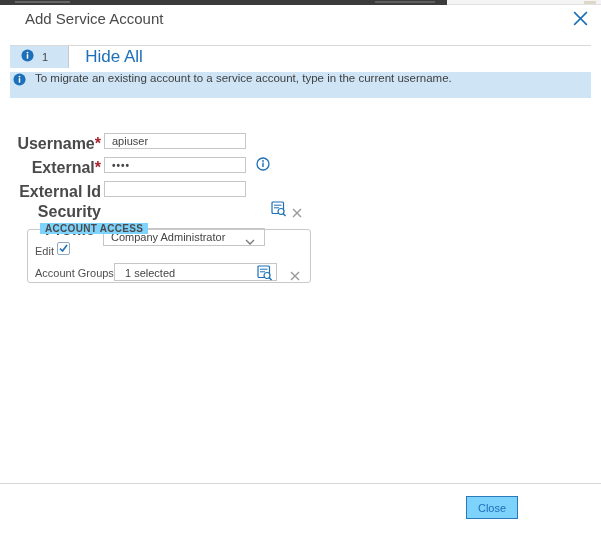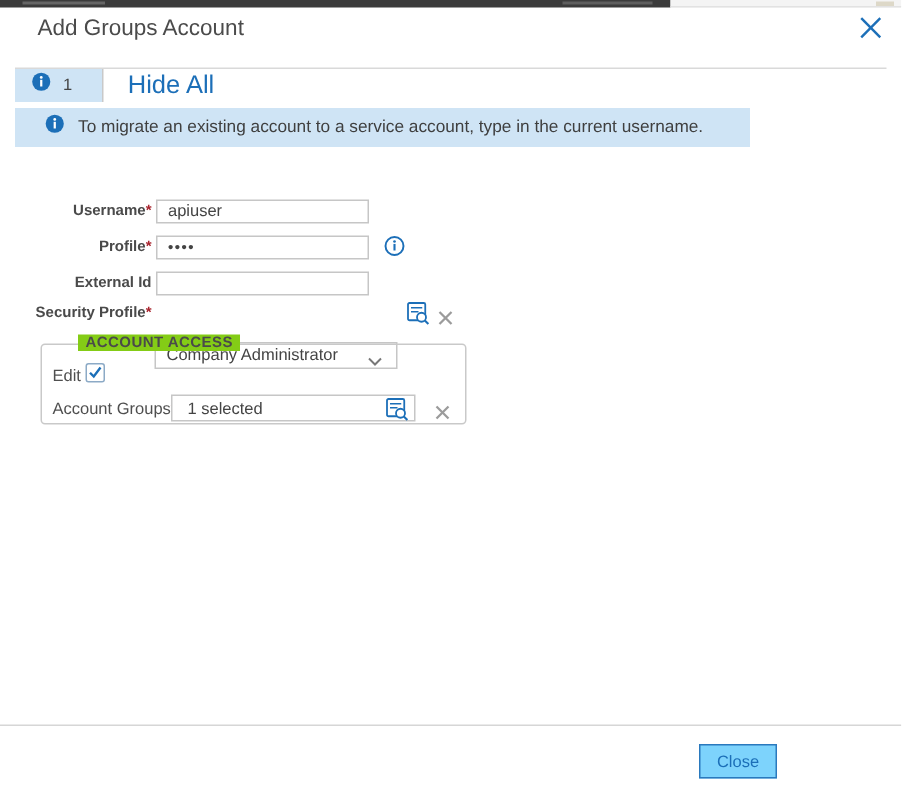--- a/index.html
+++ b/index.html
@@ -28,42 +28,42 @@
   
   .tabstrip-border{position:absolute;left:10px;top:45px;width:581px;height:0;border-top:1px solid #d9d9d9;}
   .tab-info{position:absolute;left:10px;top:46px;width:58px;height:22px;background:var(--banner-bg);
             display:flex;align-items:center;gap:8px;padding-left:11px;cursor:pointer;}
   .tab-info .count{font-size:11px;color:#444;}
   .tab-sep{position:absolute;left:68px;top:46px;height:22px;border-left:1px solid #c9c9c9;}
   .tab-hideall{position:absolute;left:69px;top:46px;width:90px;height:22px;display:flex;align-items:center;
                justify-content:center;font-size:17px;color:var(--accent);cursor:pointer;}
 
   
-  .banner{position:absolute;left:10px;top:72px;width:490px;height:26px;background:var(--banner-bg);
-          display:flex;align-items:center;gap:9px;padding-left:20px;}
+  .banner{position:absolute;left:10px;top:72px;width:581px;height:26px;background:var(--banner-bg);
+          display:flex;align-items:flex-start;gap:9px;padding-left:3px;}
   .banner .msg{font-size:11.5px;color:#3f3f3f;}
 
   
-  .flabel{position:absolute;left:0;width:101px;text-align:right;font-size:10px;font-weight:bold;color:#4a4a4a;}
+  .flabel{position:absolute;left:0;width:101px;text-align:right;font-size:16px;font-weight:bold;color:#4a4a4a;}
   .req{color:var(--required);font-weight:bold;}
   .tinput{position:absolute;height:16px;border:1px solid #c6c6c6;background:#fff;font-family:"Liberation Sans",sans-serif;
           font-size:11px;color:#444;padding:0 0 0 7px;outline:none;}
   .in-username{left:104px;top:133px;width:142px;}
   .in-password{left:104px;top:157px;width:142px;letter-spacing:1px;font-weight:bold;font-size:10px;}
   .in-external{left:104px;top:181px;width:142px;}
   .icon-abs{position:absolute;}
 
   .select{position:absolute;left:103px;top:200px;width:162px;height:18px;border:1px solid #c6c6c6;background:#fff;
           display:flex;align-items:center;font-size:11px;color:#444;padding-left:7px;cursor:pointer;margin-top:28px;}
   .select .chev{position:absolute;right:9px;top:6px;}
 
   
   .fset{position:absolute;left:27px;top:229px;width:284px;height:54px;border:1px solid #c9c9c9;border-radius:3px;}
-  .fset-legend{position:absolute;left:40px;top:223px;background:#84cc16;padding:0 5px;font-size:10px;font-weight:bold;
-               color:#4a4a4a;letter-spacing:.3px;margin-left:12px;}
+  .fset-legend{position:absolute;left:40px;top:223px;background:#7dd3fc;padding:0 5px;font-size:10px;font-weight:bold;
+               color:#4a4a4a;letter-spacing:.3px;}
   .lbl-plain{position:absolute;font-size:11px;color:#4f4f4f;font-weight:normal;}
   .checkbox{position:absolute;left:57px;top:242px;width:13px;height:13px;border:1px solid #8caac6;border-radius:2px;
             background:#fff;display:flex;align-items:center;justify-content:center;cursor:pointer;}
   .ag-input{position:absolute;left:114px;top:263px;width:163px;height:18px;border:1px solid #c6c6c6;background:#fff;}
   .ag-input .txt{position:absolute;left:10px;top:3px;font-size:11px;color:#444;}
   .ag-input .lookup-in{position:absolute;right:3px;top:1px;}
 
   
   .footer-divider{position:absolute;left:0;top:483px;width:601px;height:0;border-top:1px solid #d6d6d6;}
   .btn{position:absolute;height:23px;font-family:"Liberation Sans",sans-serif;font-size:11px;display:flex;
@@ -79,21 +79,21 @@
 <div class="screen">
 
   <div class="top-strip">
     <span class="strip-dark"></span>
     <span class="strip-mark"></span>
     <span class="strip-mark2"></span>
     <span class="strip-light"></span>
     <span class="strip-dot"></span>
   </div>
 
-  <div class="dlg-title">Add Groups Account</div>
+  <div class="dlg-title">Add Service Account</div>
   <div class="close-x">
     <svg width="15" height="15" viewBox="0 0 13 13">
         <line x1="1" y1="1" x2="12" y2="12" stroke="#1c6fb8" stroke-width="1.4"></line>
         <line x1="12" y1="1" x2="1" y2="12" stroke="#1c6fb8" stroke-width="1.4"></line>
       </svg>
   </div>
 
   <div class="tabstrip-border"></div>
   <div class="tab-info">
     <span>
@@ -118,21 +118,21 @@
     </span>
     <span class="msg">To migrate an existing account to a service account, type in the current username.</span>
   </div>
 
   <div class="flabel" style="top:135px">
     <span>Username</span><span class="req">*</span>
   </div>
   <input class="tinput in-username" type="text" value="apiuser" style="">
 
   <div class="flabel" style="top:159px">
-    <span>Profile</span><span class="req">*</span>
+    <span>External</span><span class="req">*</span>
   </div>
   <input class="tinput in-password" type="text" value="••••" style="">
   <span class="icon-abs" style="left:256px;top:157px">
     <svg width="14" height="14" viewBox="0 0 14 14">
         <circle cx="7" cy="7" r="6" fill="none" stroke="#1c6fb8" stroke-width="1.3"></circle>
         <circle cx="7" cy="4" r="0.9" fill="#1c6fb8"></circle>
         <rect x="6.3" y="5.6" width="1.4" height="4.4" fill="#1c6fb8"></rect>
       </svg>
   </span>
 

